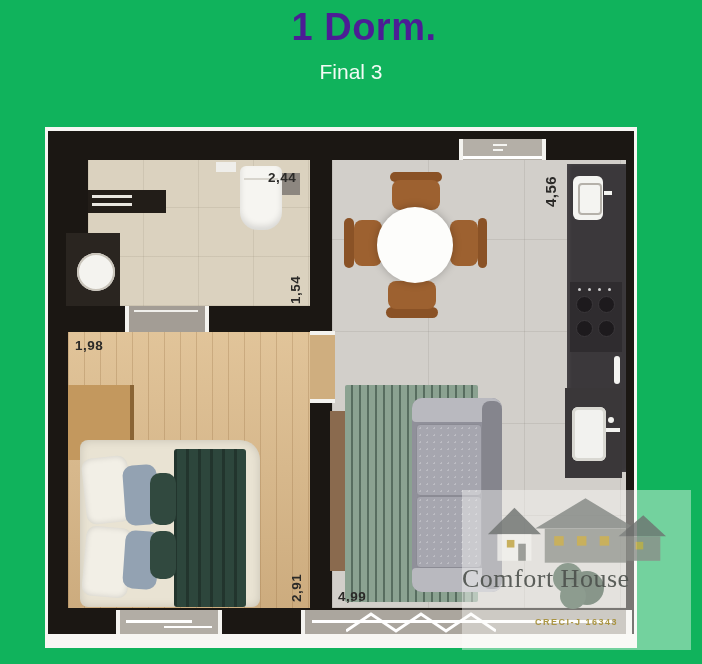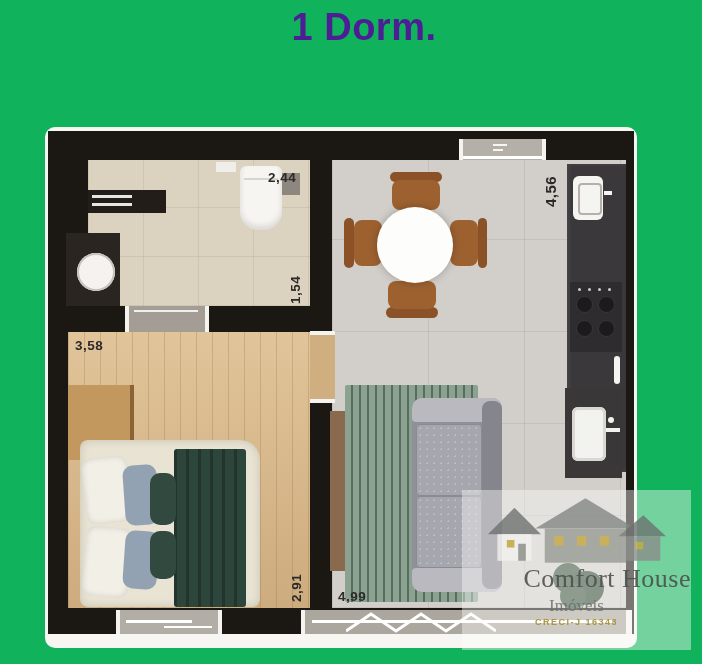--- a/index.html
+++ b/index.html
@@ -6,21 +6,21 @@
   body{font-family:"Liberation Sans",sans-serif;}
   #stage{position:relative;width:702px;height:664px;background:#10b35c;overflow:hidden;}
 
   
   .title{position:absolute;left:13px;top:6px;width:100%;text-align:center;color:#4c1d95;
          font-size:38px;font-weight:700;letter-spacing:.5px;}
   .subtitle{position:absolute;left:0;top:60px;width:100%;text-align:center;color:#f2fbf5;
          font-size:21px;font-weight:400;}
 
   
-  .plan-wrap{position:absolute;left:45px;top:127px;width:592px;height:521px;background:#f7f6f3;border-radius:10px;}
+  .plan-wrap{position:absolute;left:45px;top:127px;width:592px;height:521px;background:#f7f6f3;}
   .plan{position:absolute;left:3px;top:4px;width:586px;height:503px;background:#1b1713;overflow:hidden;}
   .abs{position:absolute;}
 
   
   .bath-floor{left:40px;top:29px;width:222px;height:146px;background:#dbd2bf;
     background-image:repeating-linear-gradient(0deg,rgba(90,80,60,.10) 0 1px,transparent 1px 49px),
                      repeating-linear-gradient(90deg,rgba(90,80,60,.10) 0 1px,transparent 1px 55px);}
   .bed-floor{left:20px;top:201px;width:242px;height:276px;background:#d7b78a;
     background-image:repeating-linear-gradient(90deg,rgba(140,100,55,.25) 0 1px,transparent 1px 16px),
                      linear-gradient(180deg,rgba(255,235,200,.25),rgba(130,90,40,.12));}
@@ -100,33 +100,34 @@
   .meas{position:absolute;color:#2b2a28;font-weight:700;font-size:13.5px;letter-spacing:.5px;}
   .vtext{writing-mode:vertical-rl;transform:rotate(180deg);}
 
   
   .zig{left:298px;top:480px;width:150px;height:22px;}
 
   
   .wm{position:absolute;left:462px;top:490px;width:229px;height:160px;
       background:rgba(252,252,250,.42);}
   .wm-logo{position:absolute;left:24px;top:4px;width:180px;height:72px;opacity:.8;}
-  .wm-brand{position:absolute;left:0;top:74px;width:100%;text-align:right;
+  .wm-brand{position:absolute;left:0;top:74px;width:100%;text-align:left;
       font-family:"Liberation Serif",serif;font-size:26px;color:rgba(75,80,75,.9);letter-spacing:.5px;}
   .wm-sub{position:absolute;left:0;top:106px;width:100%;text-align:center;
       font-family:"Liberation Serif",serif;font-size:17px;color:rgba(105,110,105,.85);}
   .wm-reg{position:absolute;left:0;top:127px;width:100%;text-align:center;
       font-size:9px;font-weight:700;color:rgba(168,145,58,.95);letter-spacing:1.5px;}
 </style>
 </head>
 <body>
 
 <div id="stage">
 
   <div class="title">1 Dorm.</div>
+  <div class="subtitle">Final 3</div>
 
   <div class="plan-wrap">
     <div class="plan">
 
       <div class="abs bath-floor"></div>
       <div class="abs bed-floor"></div>
       <div class="abs living-floor"></div>
 
       <div class="abs vanity"></div>
       <div class="abs sink-round"></div>
@@ -216,21 +217,21 @@
       <div class="abs sofa-arm-b"></div>
       <div class="abs sofa-back"></div>
       <div class="abs cush" style="left:368px;top:293px;"></div>
       <div class="abs cush" style="left:368px;top:365px;"></div>
       <div class="abs plant-blob" style="left:505px;top:432px;width:30px;height:30px;"></div>
       <div class="abs plant-blob" style="left:522px;top:440px;width:34px;height:34px;background:#344c3a;"></div>
       <div class="abs plant-blob" style="left:512px;top:452px;width:26px;height:26px;"></div>
 
       <div class="meas" style="left:220px;top:39px;">2,44</div>
       <div class="meas vtext" style="left:240px;top:133px;height:40px;">1,54</div>
-      <div class="meas" style="left:27px;top:207px;">3,58</div>
+      <div class="meas" style="left:27px;top:207px;">1,98</div>
       <div class="meas vtext" style="left:494px;top:30px;height:46px;font-size:15px;">4,56</div>
       <div class="meas vtext" style="left:241px;top:429px;height:42px;">2,91</div>
       <div class="meas" style="left:290px;top:458px;">4,99</div>
 
     </div>
   </div>
 
   <div class="wm">
     <svg class="wm-logo" viewBox="0 0 190 75">
       <polygon points="52,36 105,4 158,36" fill="#838783"></polygon>
@@ -240,17 +241,16 @@
       <rect x="120" y="44" width="10" height="10" fill="#c2a43e"></rect>
       <polygon points="2,42 30,14 58,42" fill="#6e7270"></polygon>
       <rect x="12" y="42" width="36" height="28" fill="#f2f1ed"></rect>
       <rect x="22" y="48" width="8" height="8" fill="#c2a43e"></rect>
       <rect x="34" y="52" width="8" height="18" fill="#8b8e89"></rect>
       <polygon points="140,44 166,22 190,44" fill="#6e7270"></polygon>
       <rect x="148" y="44" width="36" height="26" fill="#8b8e89"></rect>
       <rect x="158" y="50" width="8" height="8" fill="#c2a43e"></rect>
     </svg>
     <div class="wm-brand">Comfort House</div>
-    <div class="wm-sub">Imóveis</div>
     <div class="wm-reg">CRECI-J 16343</div>
   </div>
 
 </div>
 
 </body></html>

